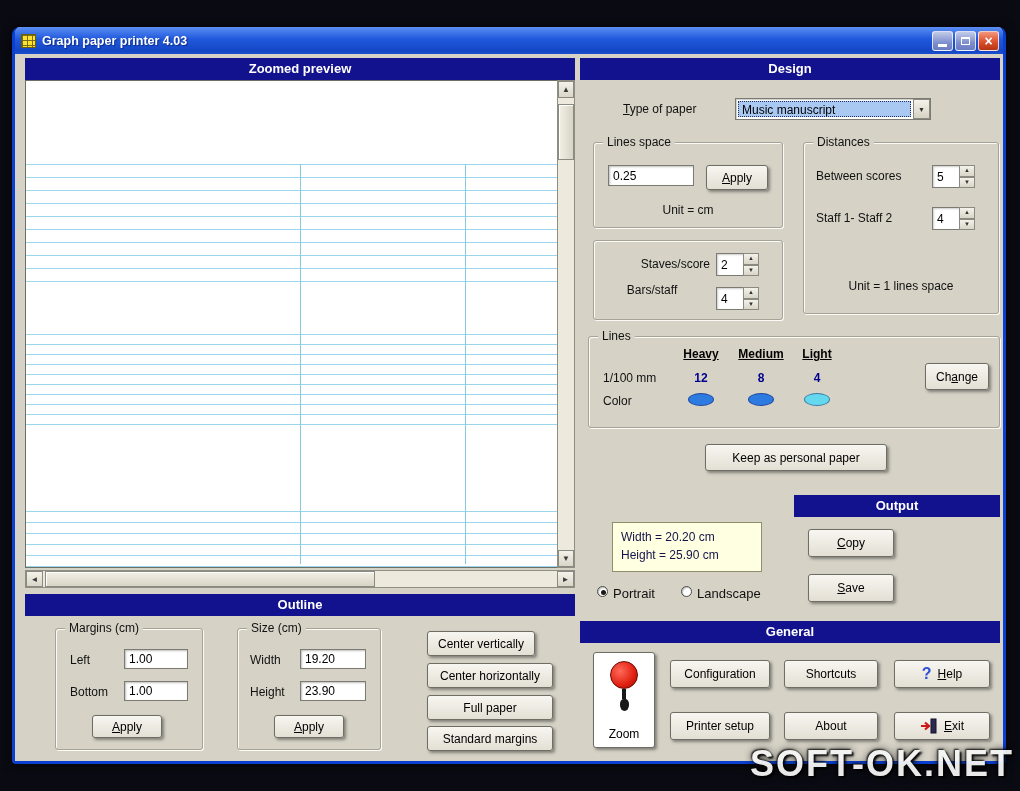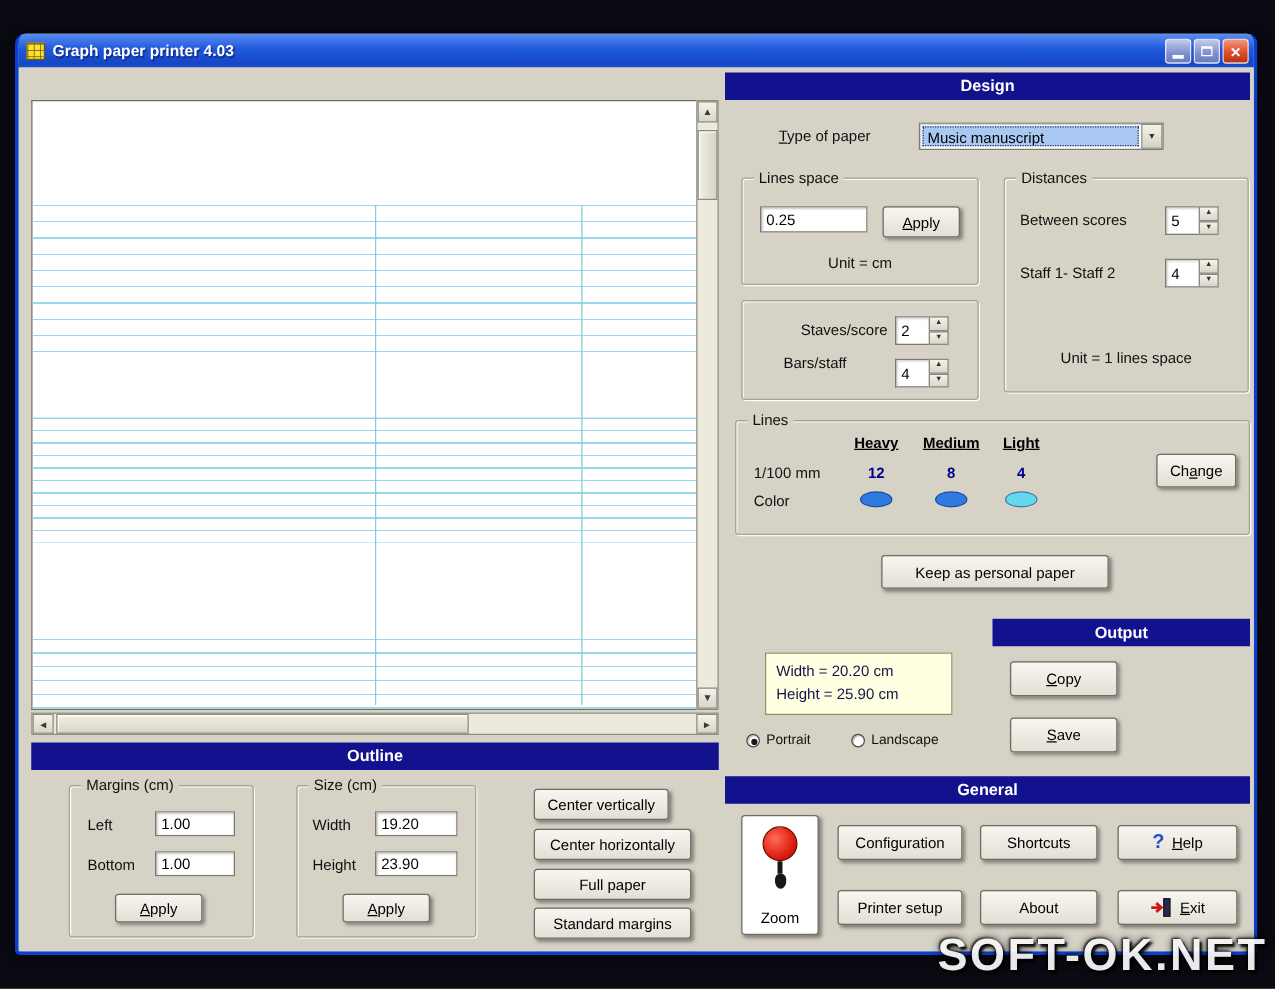--- a/index.html
+++ b/index.html
@@ -80,21 +80,21 @@
   .combo-btn { width:17px; background:linear-gradient(180deg,#f4f2ea,#d6d2c4); border:1px solid #8a8a80;
     display:flex; align-items:center; justify-content:center; font-size:7px; color:#333; }
 
   .col-head { position:absolute; font-size:12px; font-weight:bold; text-decoration:underline; text-align:center; }
   .num-val { position:absolute; font-size:12px; color:#00008e; text-align:center; font-weight:bold; }
   .swatch { position:absolute; width:26px; height:13px; border-radius:50%; border:1px solid rgba(10,10,80,.45); }
 
   .infobox { position:absolute; background:#ffffe2; border:1px solid #8f8f6e; font-size:12px;
     color:#14144a; padding:5px 8px; line-height:18px; }
 
-  .radio { position:absolute; display:flex; align-items:center; gap:5px; font-size:11px; color:#111; }
+  .radio { position:absolute; display:flex; gap:5px; font-size:13px; color:#111; }
   .rb { width:11px; height:11px; border-radius:50%; border:1px solid #4a4a44; background:#fff;
     box-shadow:inset 1px 1px 1px rgba(0,0,0,.25); position:relative; }
   .rb.sel::after { content:""; position:absolute; left:3px; top:3px; width:5px; height:5px; border-radius:50%; background:#1a1a1a; }
 
   .zoom-btn { flex-direction:column; justify-content:flex-start; padding-top:8px; background:#fff; }
   .zoom-circle { width:28px; height:28px; border-radius:50%;
     background:radial-gradient(circle at 35% 35%, #ff6a5a, #e02010 60%, #9a0d00);
     border:1px solid #6a0800; }
   .zoom-stem { width:4px; height:10px; background:#181818; }
   .zoom-bulb { width:9px; height:12px; background:#181818; border-radius:50% 50% 60% 60%; }
@@ -121,20 +121,21 @@
           <span class="glyph-max"></span>
         </div>
       <div class="tb-btn tb-close">
           <span class="glyph-close">×</span>
         </div>
     </div>
   </div>
 
   <div class="client">
 
+    <div class="navy-header" style="left:10px; top:4px; width:550px;">Zoomed preview</div>
 
     <div class="preview-white">
       <div class="staff-group sp13" style="top:83px; height:128px;"></div>
       <div class="staff-group sp10" style="top:253px; height:100px;"></div>
       <div class="staff-group sp11" style="top:430px; height:56px;"></div>
       <div class="barline" style="left:274px; top:83px; height:400px;"></div>
       <div class="barline" style="left:439px; top:83px; height:400px;"></div>
     </div>
 
     <div class="vscroll">

